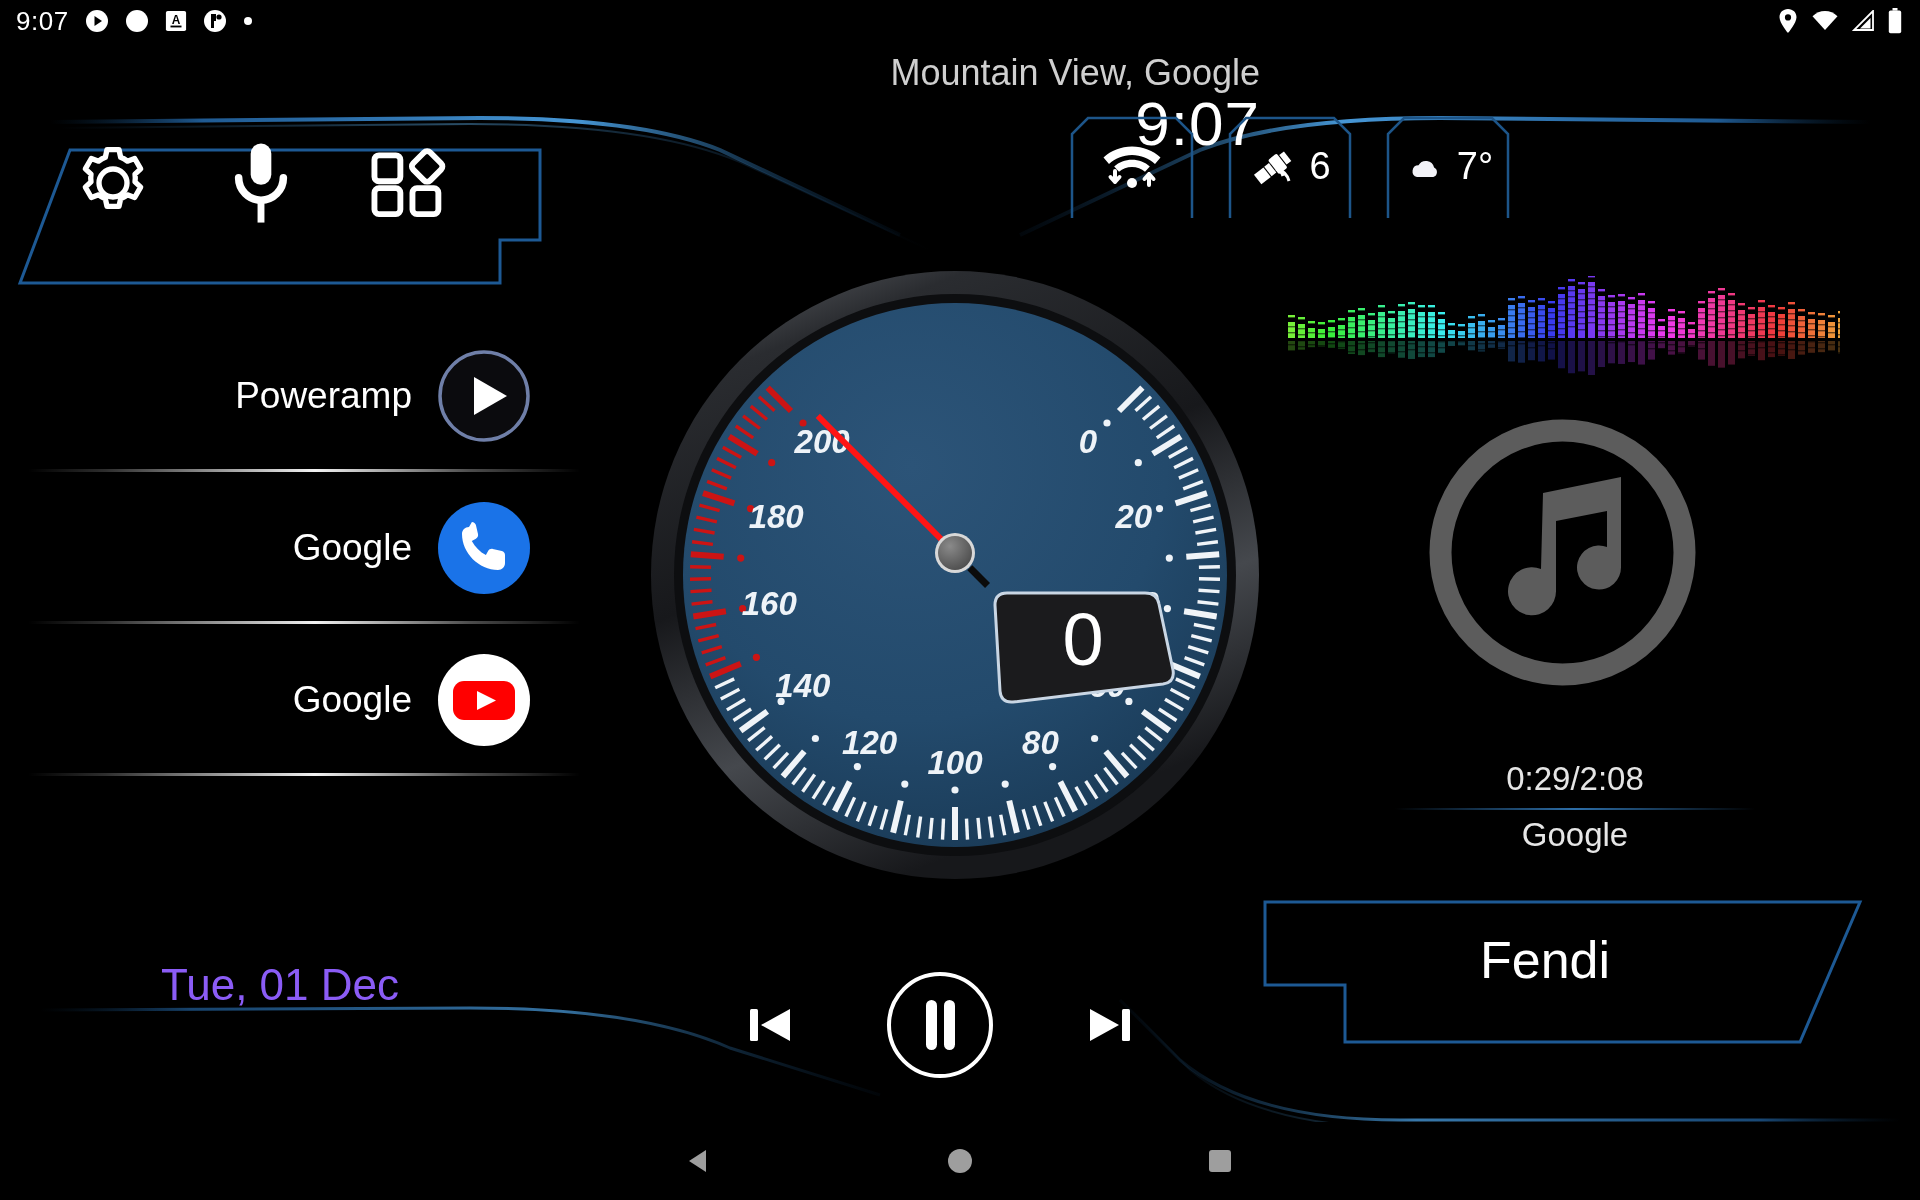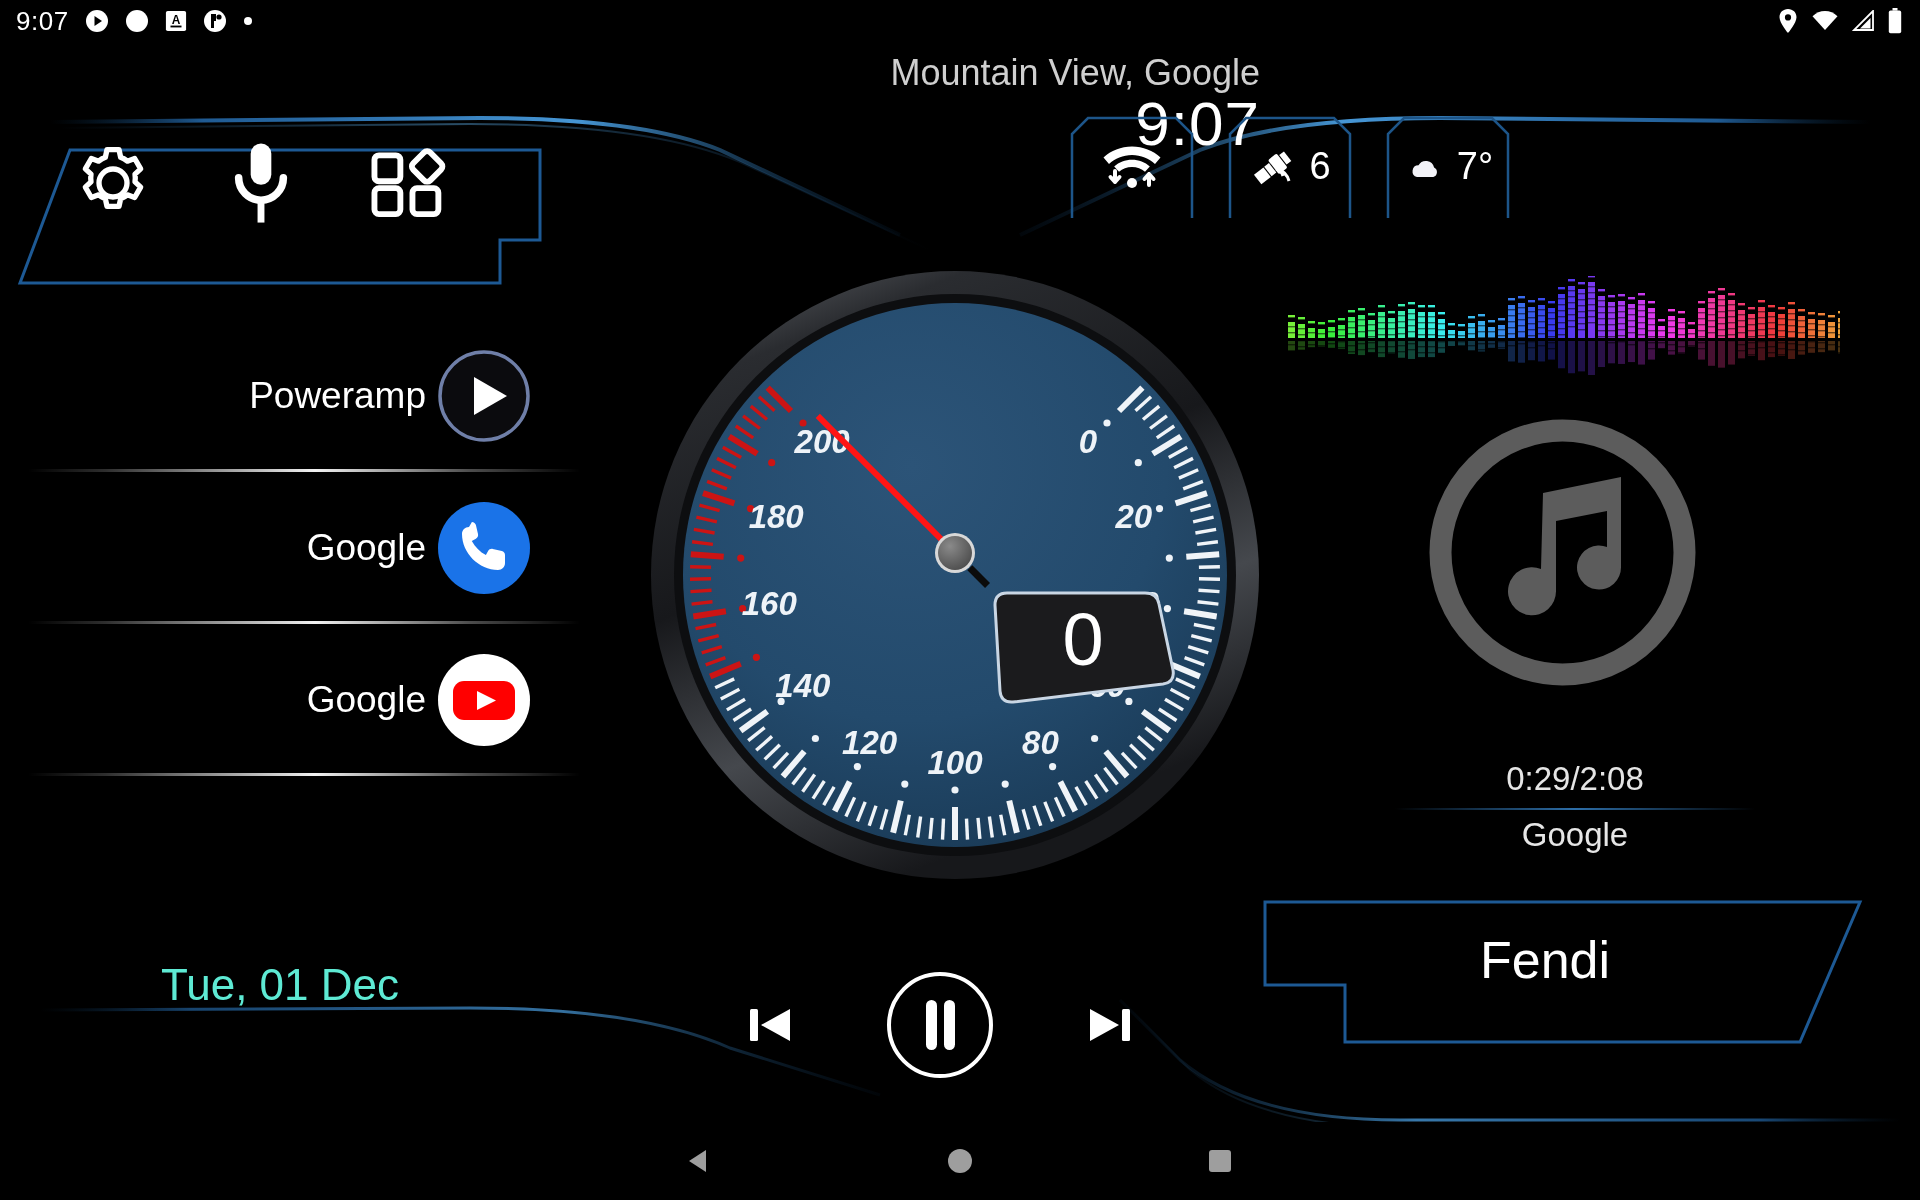--- a/index.html
+++ b/index.html
@@ -32,27 +32,27 @@
   .bigclock { font-size:62px; color:#fff; font-weight:400; line-height:1.05; margin-top:-2px; letter-spacing:1px; }
 
   
   .pods-right { position:absolute; right:10px; top:112px; display:flex; gap:10px; z-index:12; }
   .hexpod { position:relative; width:148px; height:108px; display:flex; align-items:center; justify-content:center; gap:8px; cursor:pointer; }
   .hexpod .hexsvg { position:absolute; inset:0; }
   .hexpod .pv { position:relative; font-size:38px; color:#fff; }
 
   
   .applist { position:absolute; left:0; top:320px; width:580px; z-index:12; }
-  .approw { position:relative; height:152px; display:flex; align-items:center; justify-content:flex-end; padding-right:48px; gap:10px; cursor:pointer; }
+  .approw { position:relative; height:152px; display:flex; align-items:center; justify-content:flex-end; padding-right:48px; gap:24px; cursor:pointer; }
   .applabel { font-size:37px; color:#fff; white-space:nowrap; }
   .appicon { width:96px; height:96px; position:relative; flex:0 0 96px; }
   .sep { position:absolute; left:28px; right:0; height:3px;
          background:linear-gradient(to right, rgba(255,255,255,0) 0%, rgba(255,255,255,.18) 14%, rgba(255,255,255,.95) 52%, rgba(255,255,255,.30) 80%, rgba(255,255,255,0) 100%); }
   .datebox { position:absolute; left:0; top:960px; width:560px; text-align:center; z-index:12; }
-  .datetxt { font-size:44px; color:#5eead4; }
+  .datetxt { font-size:44px; color:#8b5cf6; }
 
   
   .gauge { position:absolute; left:645px; top:265px; width:620px; height:620px; z-index:11; }
 
   
   .eq { position:absolute; left:1280px; top:276px; width:560px; height:112px; z-index:11; }
 
   
   .album { position:absolute; left:1425px; top:415px; width:275px; height:275px; z-index:11; }
 

